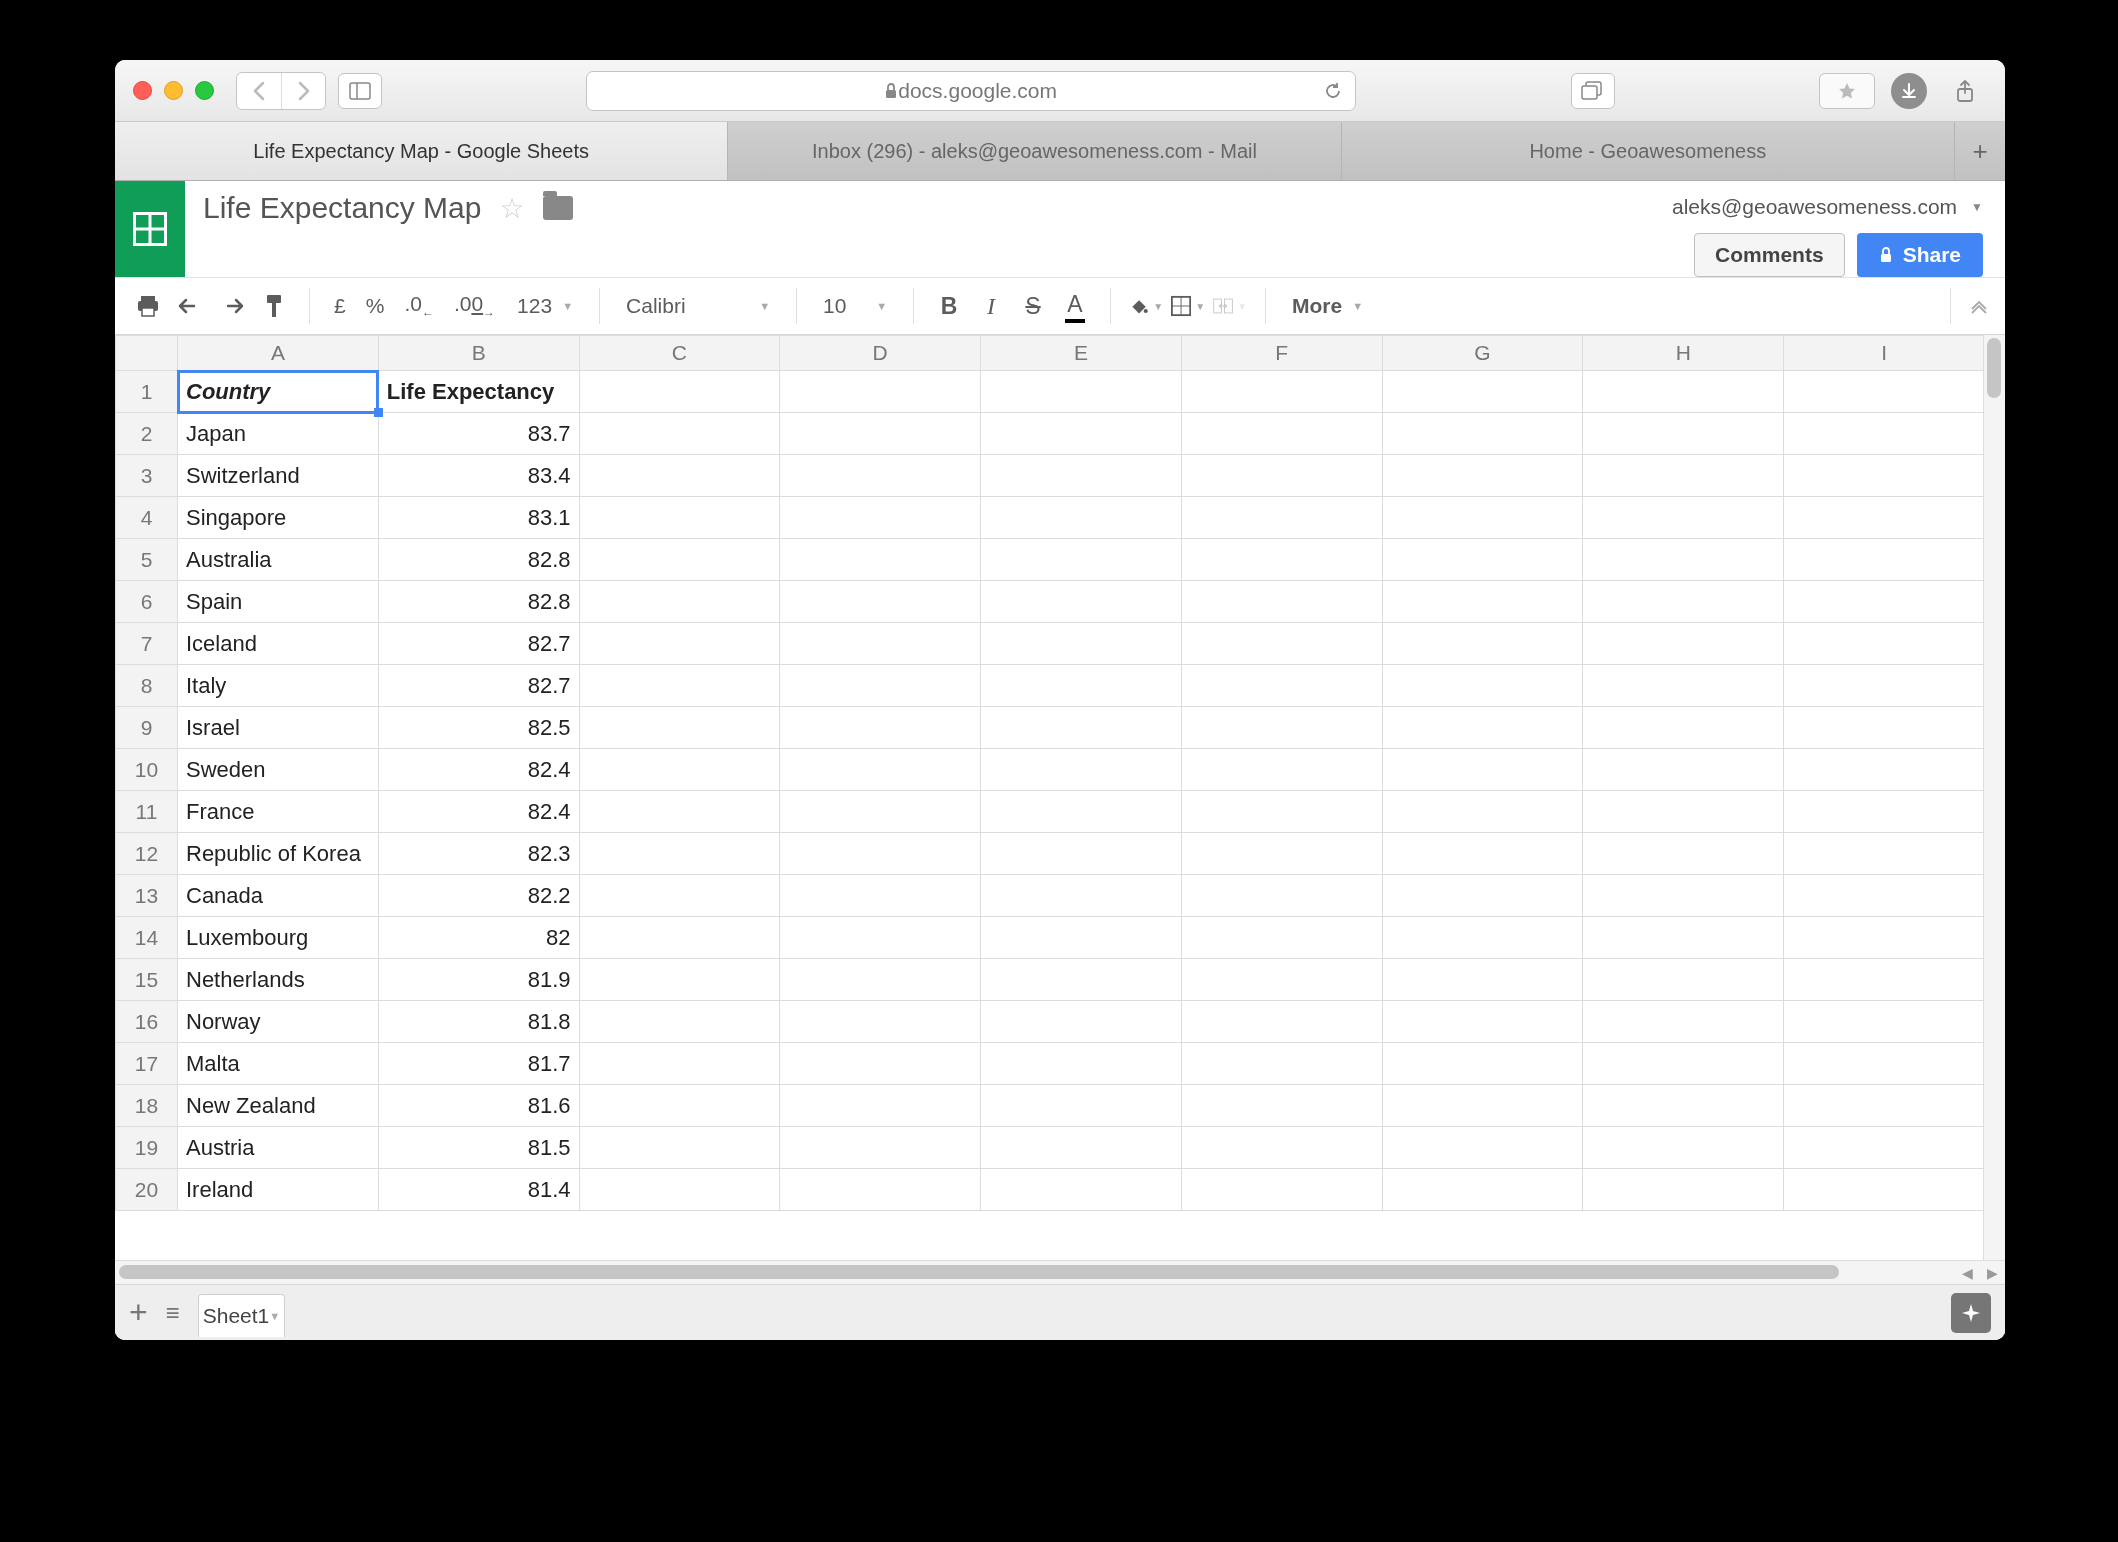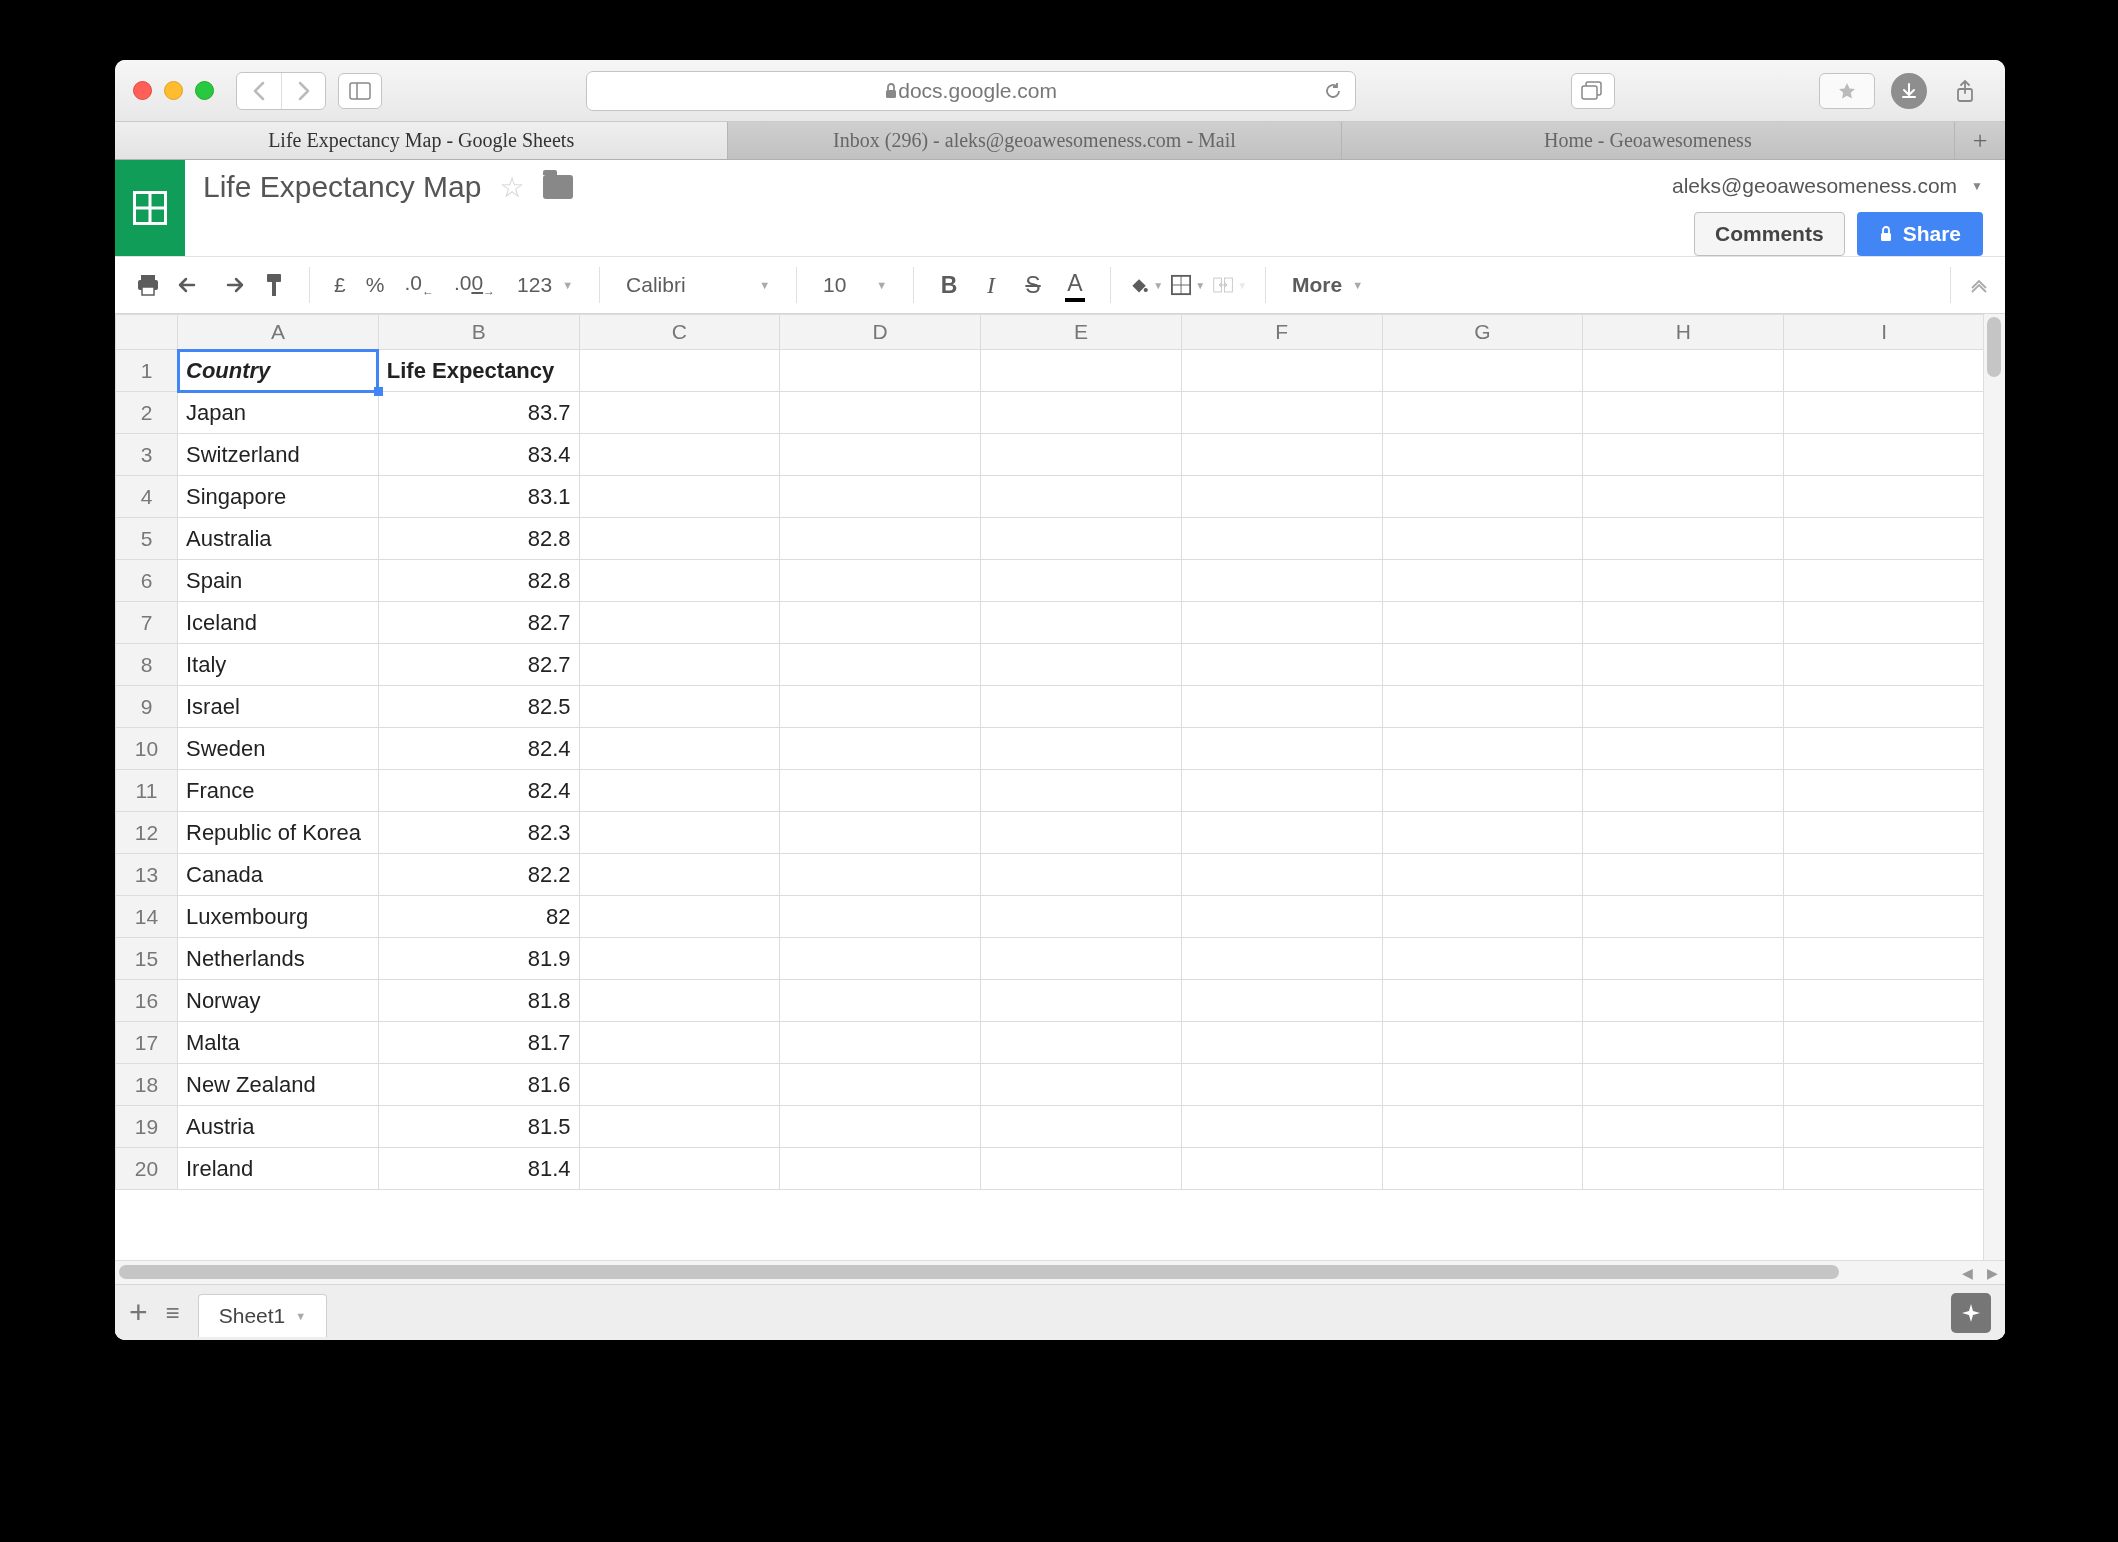--- a/index.html
+++ b/index.html
@@ -55,25 +55,24 @@
     color:#777;
     position:relative;
   }
   .addr-text { margin:0 auto; display:flex; align-items:center; }
   .addr .reload { position:absolute; right:12px; color:#888; font-size:22px;}
   .right-tools { display:flex; gap:16px; margin-left:auto; align-items:center;}
   .pill { height:36px; border:1px solid #c4c4c4; border-radius:6px; background:#fafafa; display:flex; align-items:center; justify-content:center; padding:0 18px; color:#888; font-size:18px;}
   .circ-btn { width:36px; height:36px; border-radius:50%; background:#8e8e8e; display:flex; align-items:center; justify-content:center; color:#fff;}
   
   .safari-tabs {
-    height: 38px;
+    height: 59px;
     background: linear-gradient(#d4d4d4,#c6c6c6);
     display:flex;
     border-bottom:1px solid #b0b0b0;
-    font-family:Liberation Serif, serif;
   }
   .safari-tab {
     flex:1;
     display:flex;
     align-items:center;
     justify-content:center;
     font-size:20px;
     color:#555;
     border-right:1px solid #b5b5b5;
     position:relative;
@@ -200,26 +199,25 @@
     padding:0 14px;
     gap:18px;
   }
   .add-sheet { font-size:32px; color:#777;}
   .all-sheets { color:#777; font-size:24px;}
   .sheet-tab {
     background:#fff;
     border:1px solid #cfcfcf;
     border-bottom:none;
     border-radius:4px 4px 0 0;
-    padding:9px 20px;
+    padding:9px 4px;
     font-size:21px;
     color:#444;
     display:flex;
     align-items:center;
-    gap:10px;
     margin-top:6px;
   }
   .sheet-tab .caret { color:#aaa; font-size:11px;}
   .explore-btn { margin-left:auto; width:40px; height:40px; background:#767676; border-radius:5px; display:flex; align-items:center; justify-content:center; color:#fff;}
   svg { display:block; }
 </style>
 </head>
 <body>
 
 <div class="window">

